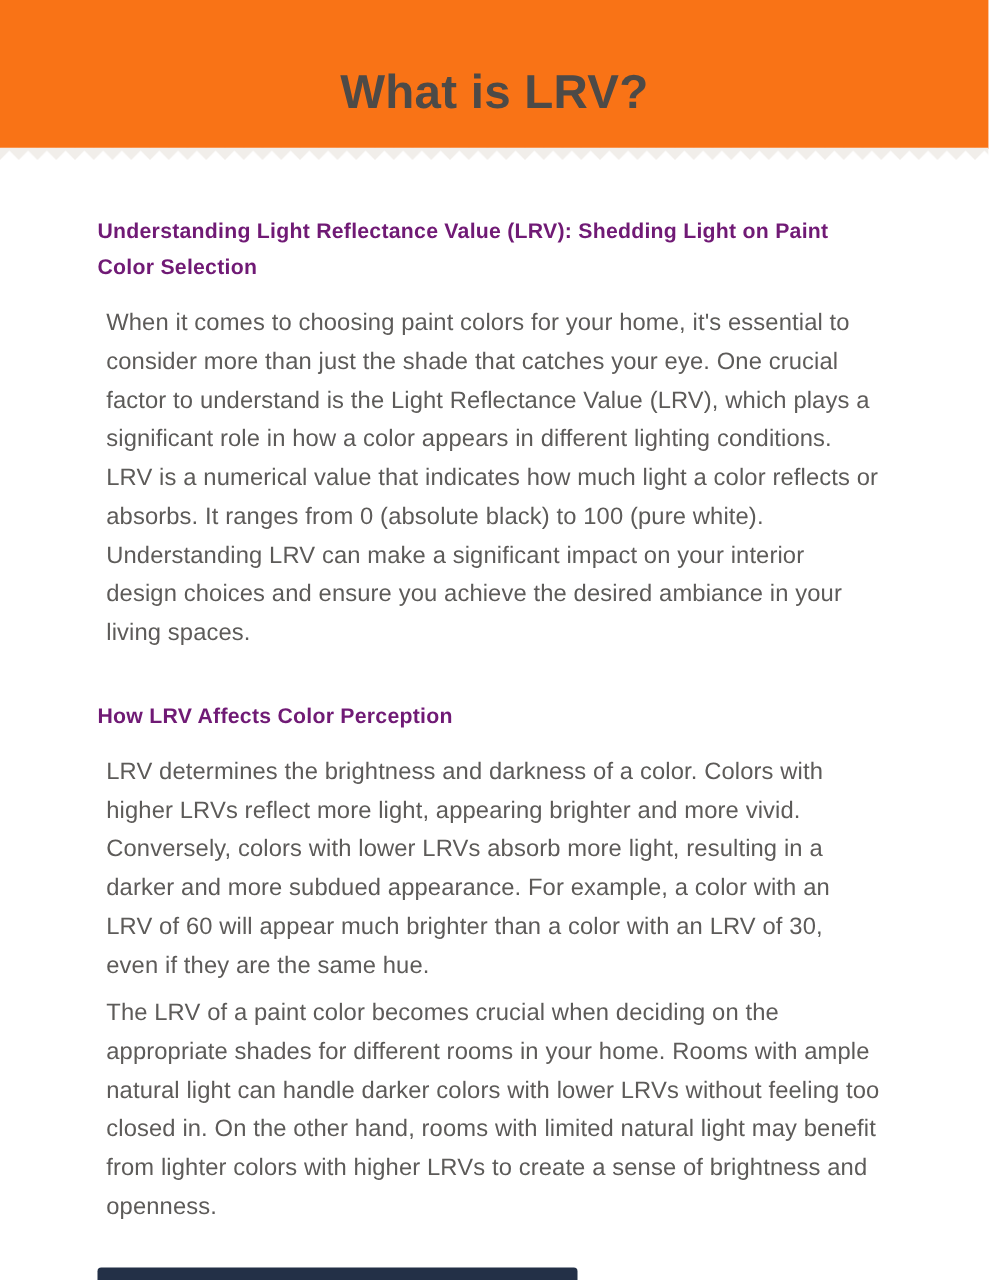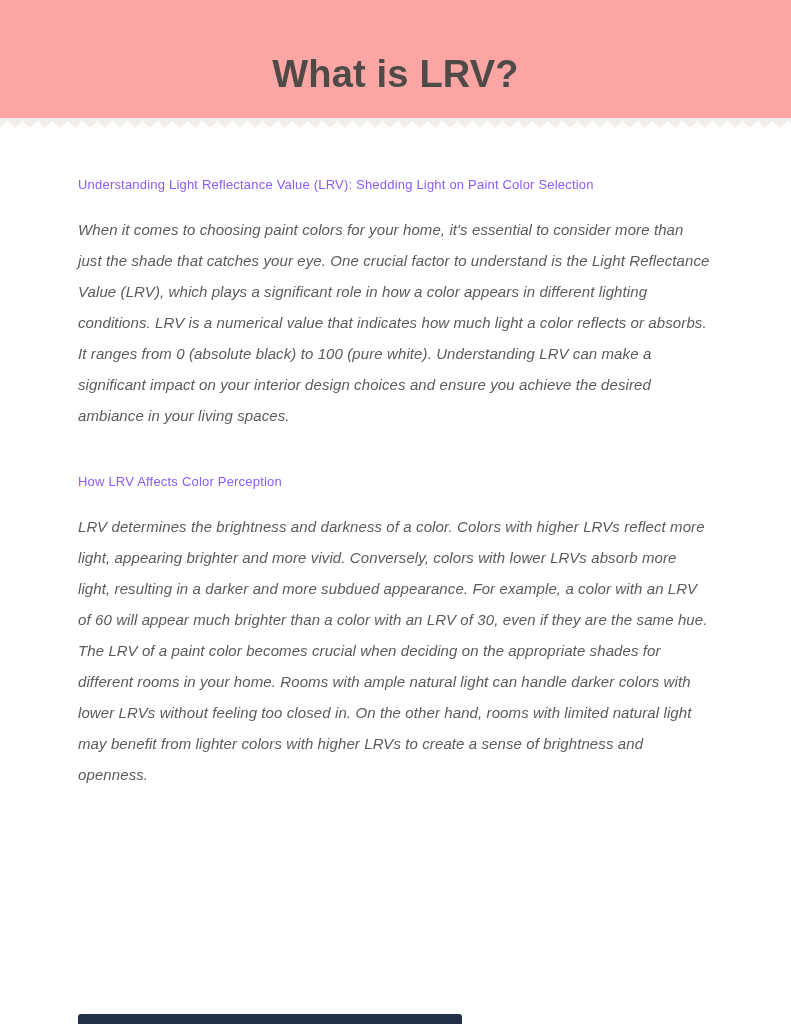--- a/index.html
+++ b/index.html
@@ -9,21 +9,21 @@
   }
   .page {
     position: relative;
     width: 791px;
     height: 1024px;
     background: #ffffff;
     overflow: hidden;
     font-family: "Liberation Sans", sans-serif;
   }
   .header {
-    background: #fca5a5;
+    background: #f97316;
     height: 119px;
   }
   .page-title {
     margin: 0;
     padding-top: 53px;
     text-align: center;
     font-size: 38px;
     font-weight: 600;
     letter-spacing: 0.2px;
     color: #4d4a47;
@@ -33,38 +33,37 @@
     display: block;
     width: 791px;
     height: 10px;
     margin-top: -1px;
   }
   .content {
     padding: 42px 80px 0 78px;
   }
   .section-heading {
     margin: 0 0 15px 0;
-    font-size: 13px;
-    font-weight: 400;
-    color: #8b5cf6;
+    font-size: 17px;
+    font-weight: 700;
+    color: #701a75;
     line-height: 29px;
     letter-spacing: 0.2px;
     max-width: 636px;
   }
   .section + .section .section-heading {
     margin-top: 36px;
   }
   .section-paragraph {
-    margin: 0;
-    font-size: 15px;
+    margin: 7px;
+    font-size: 19px;
     color: #5d5b59;
     line-height: 31px;
     letter-spacing: 0.1px;
     max-width: 636px;
-    font-style: italic;
   }
   .bottom-bar {
     position: absolute;
     left: 78px;
     bottom: 0;
     width: 384px;
     height: 10px;
     background: #233047;
     border-radius: 3px 3px 0 0;
   }

